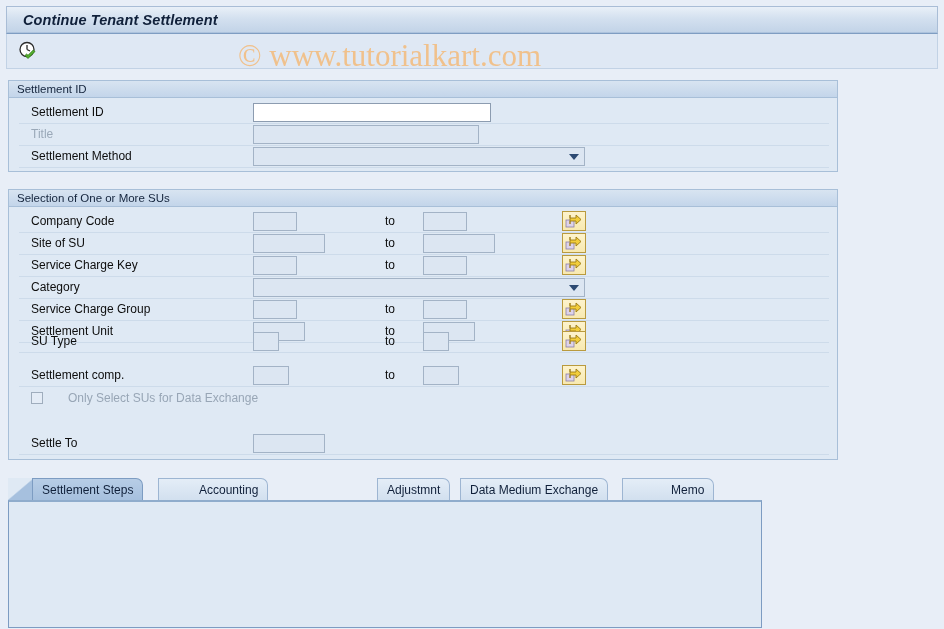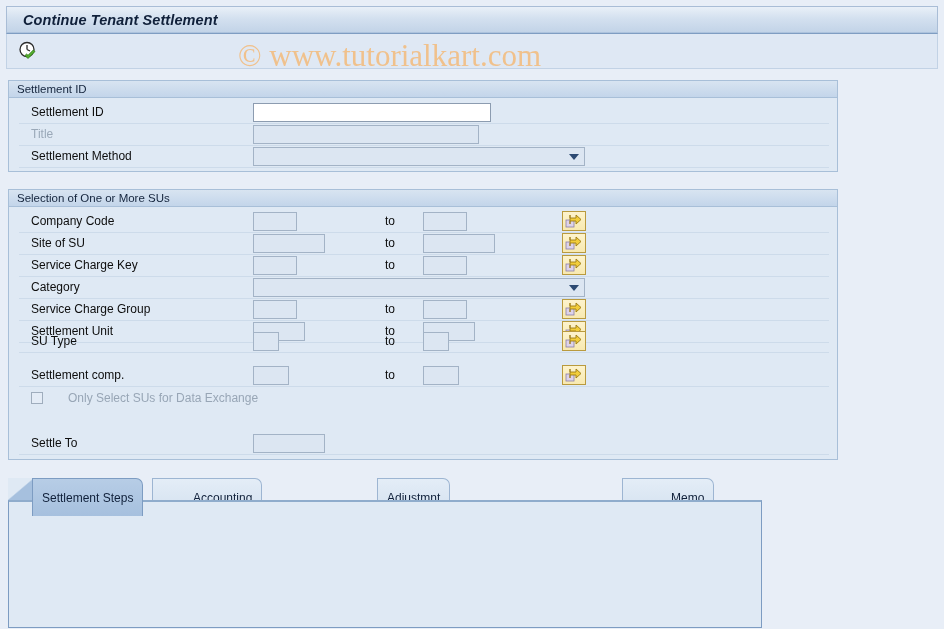--- a/index.html
+++ b/index.html
@@ -154,21 +154,21 @@
   .cblabel { font-size: 12px; color: #98a6b6; white-space: nowrap; }
 
   
   .tabstrip {
     position: absolute;
     left: 8px; top: 478px;
     width: 754px; height: 22px;
   }
   .tab {
     position: absolute;
-    top: 0; height: 38px;
+    top: 0; height: 22px;
     background: linear-gradient(to bottom, #e4edf7 0%, #d2e0ef 100%);
     border: 1px solid #9db5d2;
     border-bottom: none;
     border-radius: 0 7px 0 0;
     display: flex; align-items: center;
     padding: 0 9px;
     font-size: 12px;
     color: #10203a;
     cursor: pointer;
     white-space: nowrap;
@@ -352,18 +352,19 @@
       <span class="row-label">Settle To</span>
       <input class="fld" style="left: 234px; width: 72px;" type="text" value="">
     </div>
 
   </div>
 </div>
 
 <div class="tab-lead"></div>
 <div class="tabstrip">
   <div class="tab active" style="left:24px;">Settlement Steps</div>
-  <div class="tab" style="left:144px;padding-left:40px;">Accounting</div>
+  <div class="tab" style="left:150px;padding-left:40px;">Accounting</div>
   <div class="tab" style="left:369px;">Adjustmnt</div>
+  <div class="tab" style="left:452px;">Data Medium Exchange</div>
   <div class="tab" style="left:614px;padding-left:48px;">Memo</div>
 </div>
 
 <div class="tabpanel"></div>
 
 </body></html>

